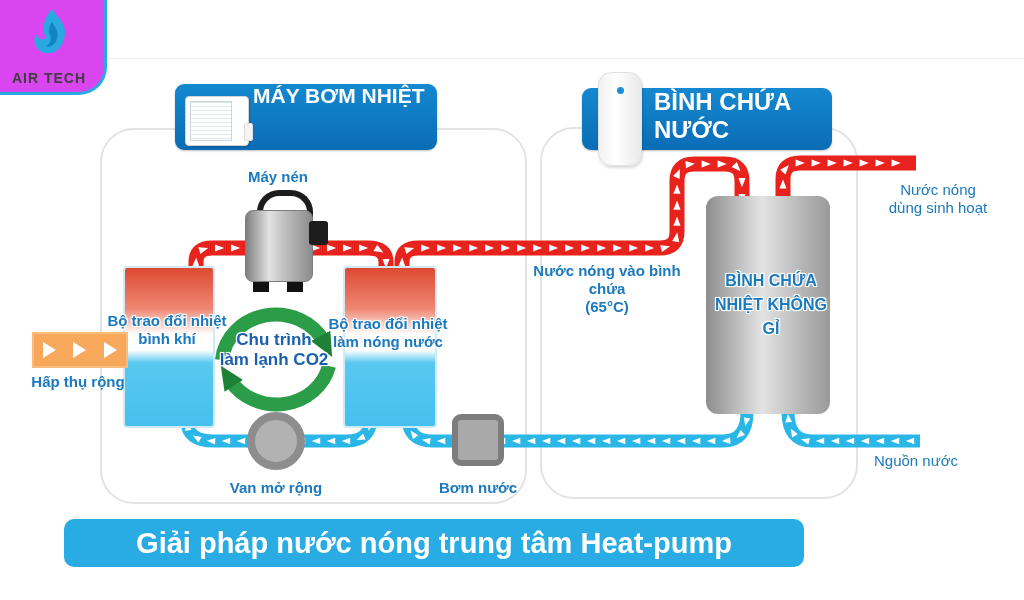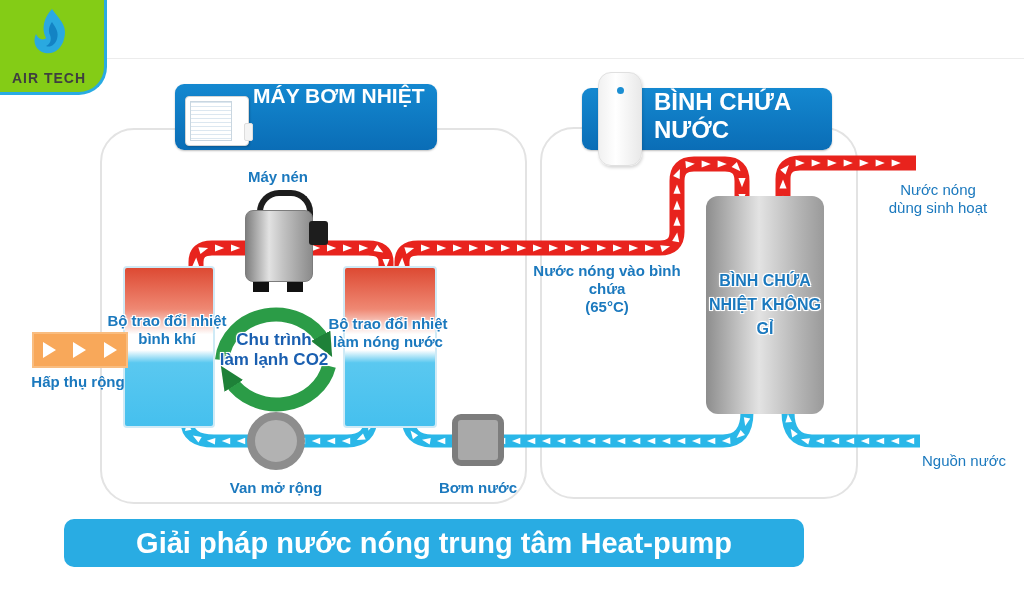--- a/index.html
+++ b/index.html
@@ -2,21 +2,21 @@
 <html><head>
 <meta charset="utf-8">
 <style>
   html,body{margin:0;padding:0;background:#fff;}
   .stage{position:relative;width:1024px;height:600px;background:#fff;overflow:hidden;
          font-family:"Liberation Sans",sans-serif;}
   .abs{position:absolute;}
   
   .topline{left:104px;top:58px;width:920px;height:1px;background:#ececec;z-index:0;}
   
-  .logo{left:0;top:0;width:104px;height:92px;background:#84cc16;z-index:6;
+  .logo{left:0;top:0;width:104px;height:92px;background:#d946ef;z-index:6;
         border-right:3px solid #29abe2;border-bottom:3px solid #29abe2;
         border-bottom-right-radius:28px;}
   .logo-text{position:absolute;left:0;right:6px;bottom:6px;text-align:center;
         font-weight:bold;font-size:14px;letter-spacing:1px;color:#3f3f3f;}
   .logo-flame{position:absolute;left:30px;top:8px;}
   
   .container-box{border:2px solid #e3e3e3;border-radius:34px;background:#fff;z-index:1;}
   .box-left{left:100px;top:128px;width:423px;height:372px;}
   .box-right{left:540px;top:127px;width:314px;height:368px;}
   
@@ -57,21 +57,21 @@
   .tri-w{width:0;height:0;border-top:8px solid transparent;border-bottom:8px solid transparent;
          border-left:13px solid #fff;}
   
   .valve{left:247px;top:412px;width:42px;height:42px;border-radius:50%;background:#b2b2b2;
          border:8px solid #8d8d8d;z-index:3;}
   .pump{left:452px;top:414px;width:40px;height:40px;border-radius:9px;background:#a9a9a9;
         border:6px solid #7d7d7d;z-index:3;}
   
   .tank{left:706px;top:196px;width:118px;height:218px;border-radius:12px;z-index:3;
         background:linear-gradient(90deg,#8d8d8d,#e3e3e3 45%,#b5b5b5 78%,#9a9a9a);
-        display:flex;flex-direction:column;align-items:center;justify-content:center;}
+        display:flex;flex-direction:column;align-items:center;justify-content:center;padding-left:6px;}
   
   .cycle{left:210px;top:294px;z-index:3;}
   
   .lbl{color:#1b79be;font-size:15px;text-align:center;line-height:18px;z-index:4;font-weight:bold;}
   .halo{text-shadow:-1px -1px 0 #fff,1px -1px 0 #fff,-1px 1px 0 #fff,1px 1px 0 #fff,0 0 3px #fff;}
   .co2-lbl{left:198px;top:330px;width:152px;font-size:17px;line-height:20px;color:#1a5fb0;z-index:4;
            font-weight:bold;text-align:center;}
   .tank-lbl{font-size:16px;line-height:24px;color:#1b79be;font-weight:bold;text-align:center;}
   
   .banner{left:64px;top:519px;width:740px;height:48px;background:#29ace3;border-radius:10px;z-index:2;
@@ -273,19 +273,19 @@
   </div>
 
   <div class="abs lbl" style="left:513px;top:262px;width:188px;font-weight:bold;">
     <span style="display:block">Nước nóng vào bình chứa</span>
     <span style="display:block">(65°C)</span>
   </div>
   <div class="abs lbl" style="left:876px;top:181px;width:124px;font-weight:normal;">
     <span style="display:block">Nước nóng</span>
     <span style="display:block">dùng sinh hoạt</span>
   </div>
-  <div class="abs lbl" style="left:856px;top:452px;width:120px;font-weight:normal;margin-left:48px;">Nguồn nước</div>
+  <div class="abs lbl" style="left:856px;top:452px;width:120px;font-weight:normal;">Nguồn nước</div>
 
   <div class="abs banner">
     <span>Giải pháp nước nóng trung tâm Heat-pump</span>
   </div>
 
 </div>
 
 </body></html>

